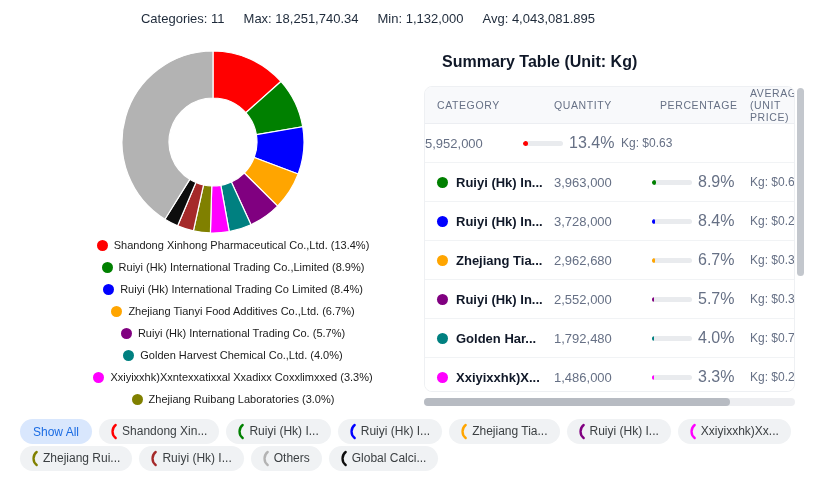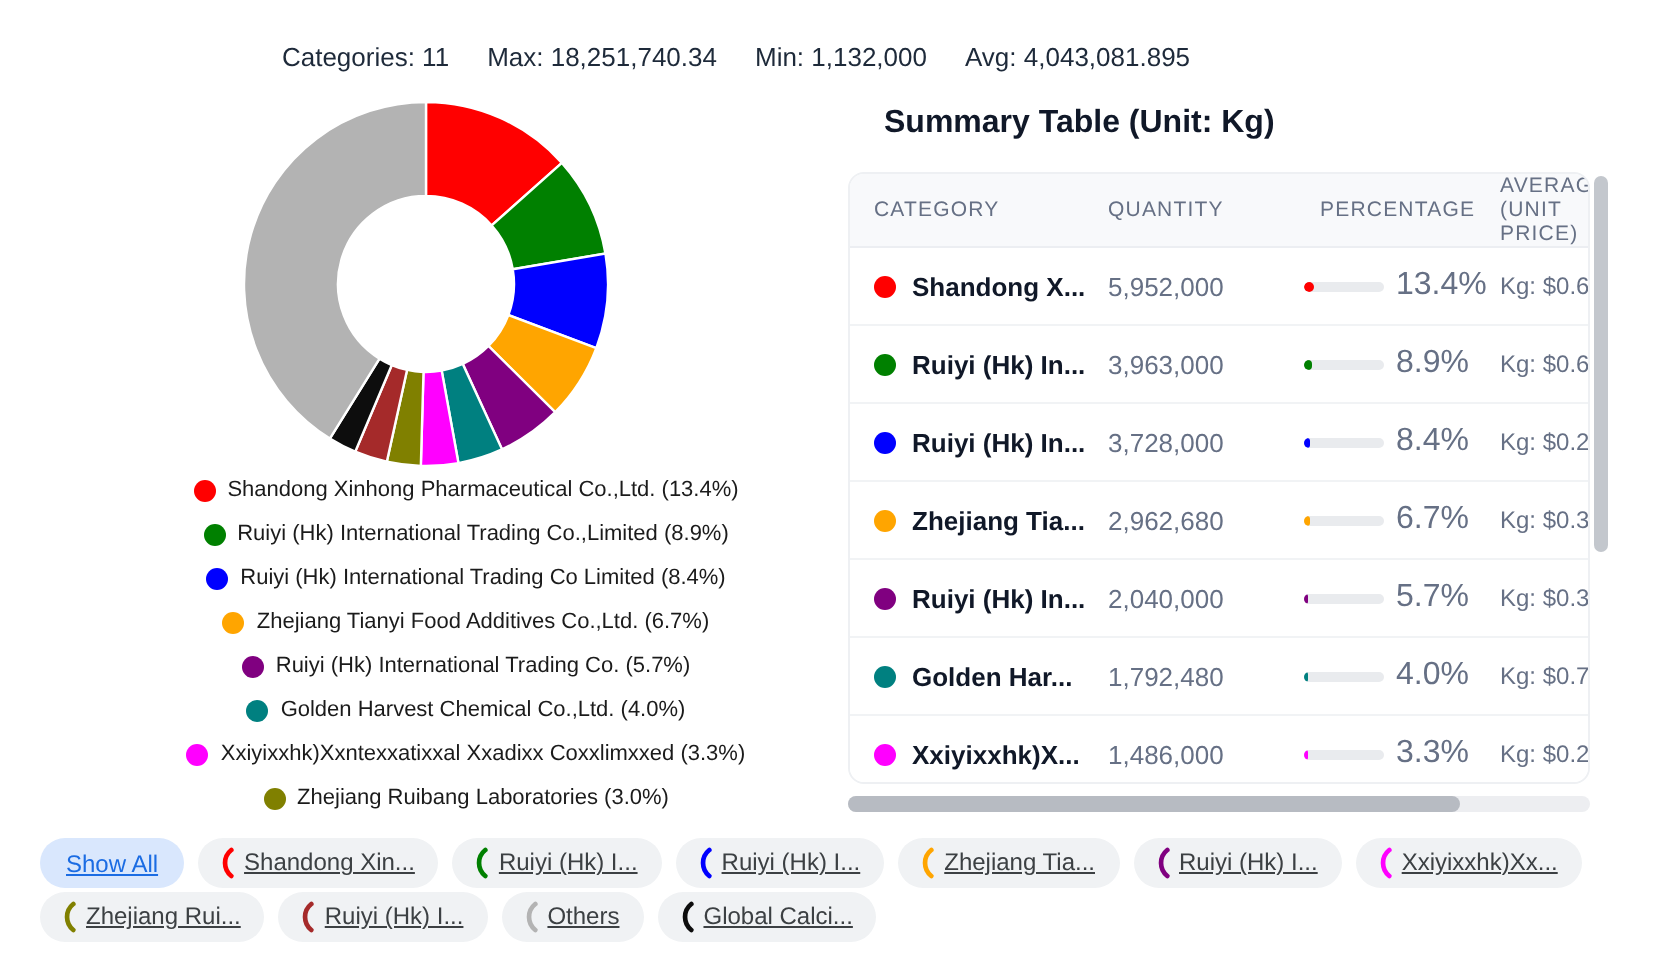--- a/index.html
+++ b/index.html
@@ -2,21 +2,21 @@
 <html><head>
 <meta charset="utf-8">
 <style>
   html,body{margin:0;padding:0;}
   body{
     width:828px;height:489px;position:relative;background:#ffffff;
     font-family:"Liberation Sans", sans-serif;overflow:hidden;
     -webkit-font-smoothing:antialiased;
   }
   
-  .stats-bar{position:absolute;top:21px;left:0;width:736px;display:flex;
+  .stats-bar{position:absolute;top:11px;left:0;width:736px;display:flex;
     justify-content:center;gap:19px;font-size:13px;color:#1e2a3a;}
   .stat{white-space:nowrap;}
   
   #donut{position:absolute;left:121px;top:50px;}
   
   .legend{position:absolute;left:6px;top:239px;width:415px;display:flex;
     flex-direction:column;align-items:center;gap:9px;}
   .legend-item{display:flex;align-items:center;gap:6px;font-size:11px;
     color:#1b1b1b;line-height:13px;white-space:nowrap;margin-left:39px;}
   .legend-dot{width:11px;height:11px;border-radius:50%;flex:none;}
@@ -52,21 +52,21 @@
   .hscroll-track{position:absolute;left:424px;top:398px;width:371px;height:8px;
     border-radius:4px;background:#edeef1;}
   .hscroll-thumb{position:absolute;left:424px;top:398px;width:306px;height:8px;
     border-radius:4px;background:#b7bbc2;}
   
   .chips{position:absolute;left:20px;display:flex;gap:7px;}
   #chips-row1{top:419px;}
   #chips-row2{top:446px;align-items:center;}
   .chip{height:25px;border-radius:13px;background:#f0f2f4;border:none;
     display:inline-flex;align-items:center;gap:5px;padding:0 12px 0 9px;
-    font-size:12px;color:#3c4043;font-family:inherit;cursor:pointer;white-space:nowrap;text-decoration:underline;}
+    font-size:12px;color:#3c4043;font-family:inherit;cursor:pointer;white-space:nowrap;}
   .chip-label{line-height:25px;}
   .chip.show-all{background:#d9e7fd;color:#1b6ce3;padding:0 13px;font-weight:500;}
 </style>
 </head>
 <body>
 
 <div class="stats-bar">
   <span class="stat">Categories: 11</span>
   <span class="stat">Max: 18,251,740.34</span>
   <span class="stat">Min: 1,132,000</span>
@@ -132,24 +132,20 @@
 <div class="panel-title">Summary Table (Unit: Kg)</div>
 <div class="table-card">
   <div class="thead">
     <div class="hc hc1">CATEGORY</div>
     <div class="hc hc2">QUANTITY</div>
     <div class="hc hc3">PERCENTAGE</div>
     <div class="hc hc4">AVERAGE (UNIT PRICE)</div>
   </div>
   <div id="tbody">
   <div class="trow">
-    <div class="cell c-cat">
-      <span class="dot" style="background: rgb(255, 0, 0);"></span>
-      <span class="cat-name">Shandong X...</span>
-    </div>
     <div class="cell c-qty">5,952,000</div>
     <div class="cell c-pct">
       <span class="pbar">
         <span class="pfill" style="width: 5px; background: rgb(255, 0, 0);"></span>
       </span>
       <span class="ptext">13.4%</span>
     </div>
     <div class="cell c-avg">Kg: $0.63</div>
   </div>
 
@@ -196,21 +192,21 @@
       <span class="ptext">6.7%</span>
     </div>
     <div class="cell c-avg">Kg: $0.38</div>
   </div>
 
   <div class="trow">
     <div class="cell c-cat">
       <span class="dot" style="background: rgb(128, 0, 128);"></span>
       <span class="cat-name">Ruiyi (Hk) In...</span>
     </div>
-    <div class="cell c-qty">2,040,000</div>
+    <div class="cell c-qty">2,552,000</div>
     <div class="cell c-pct">
       <span class="pbar">
         <span class="pfill" style="width: 2px; background: rgb(128, 0, 128);"></span>
       </span>
       <span class="ptext">5.7%</span>
     </div>
     <div class="cell c-avg">Kg: $0.34</div>
   </div>
 
   <div class="trow">

